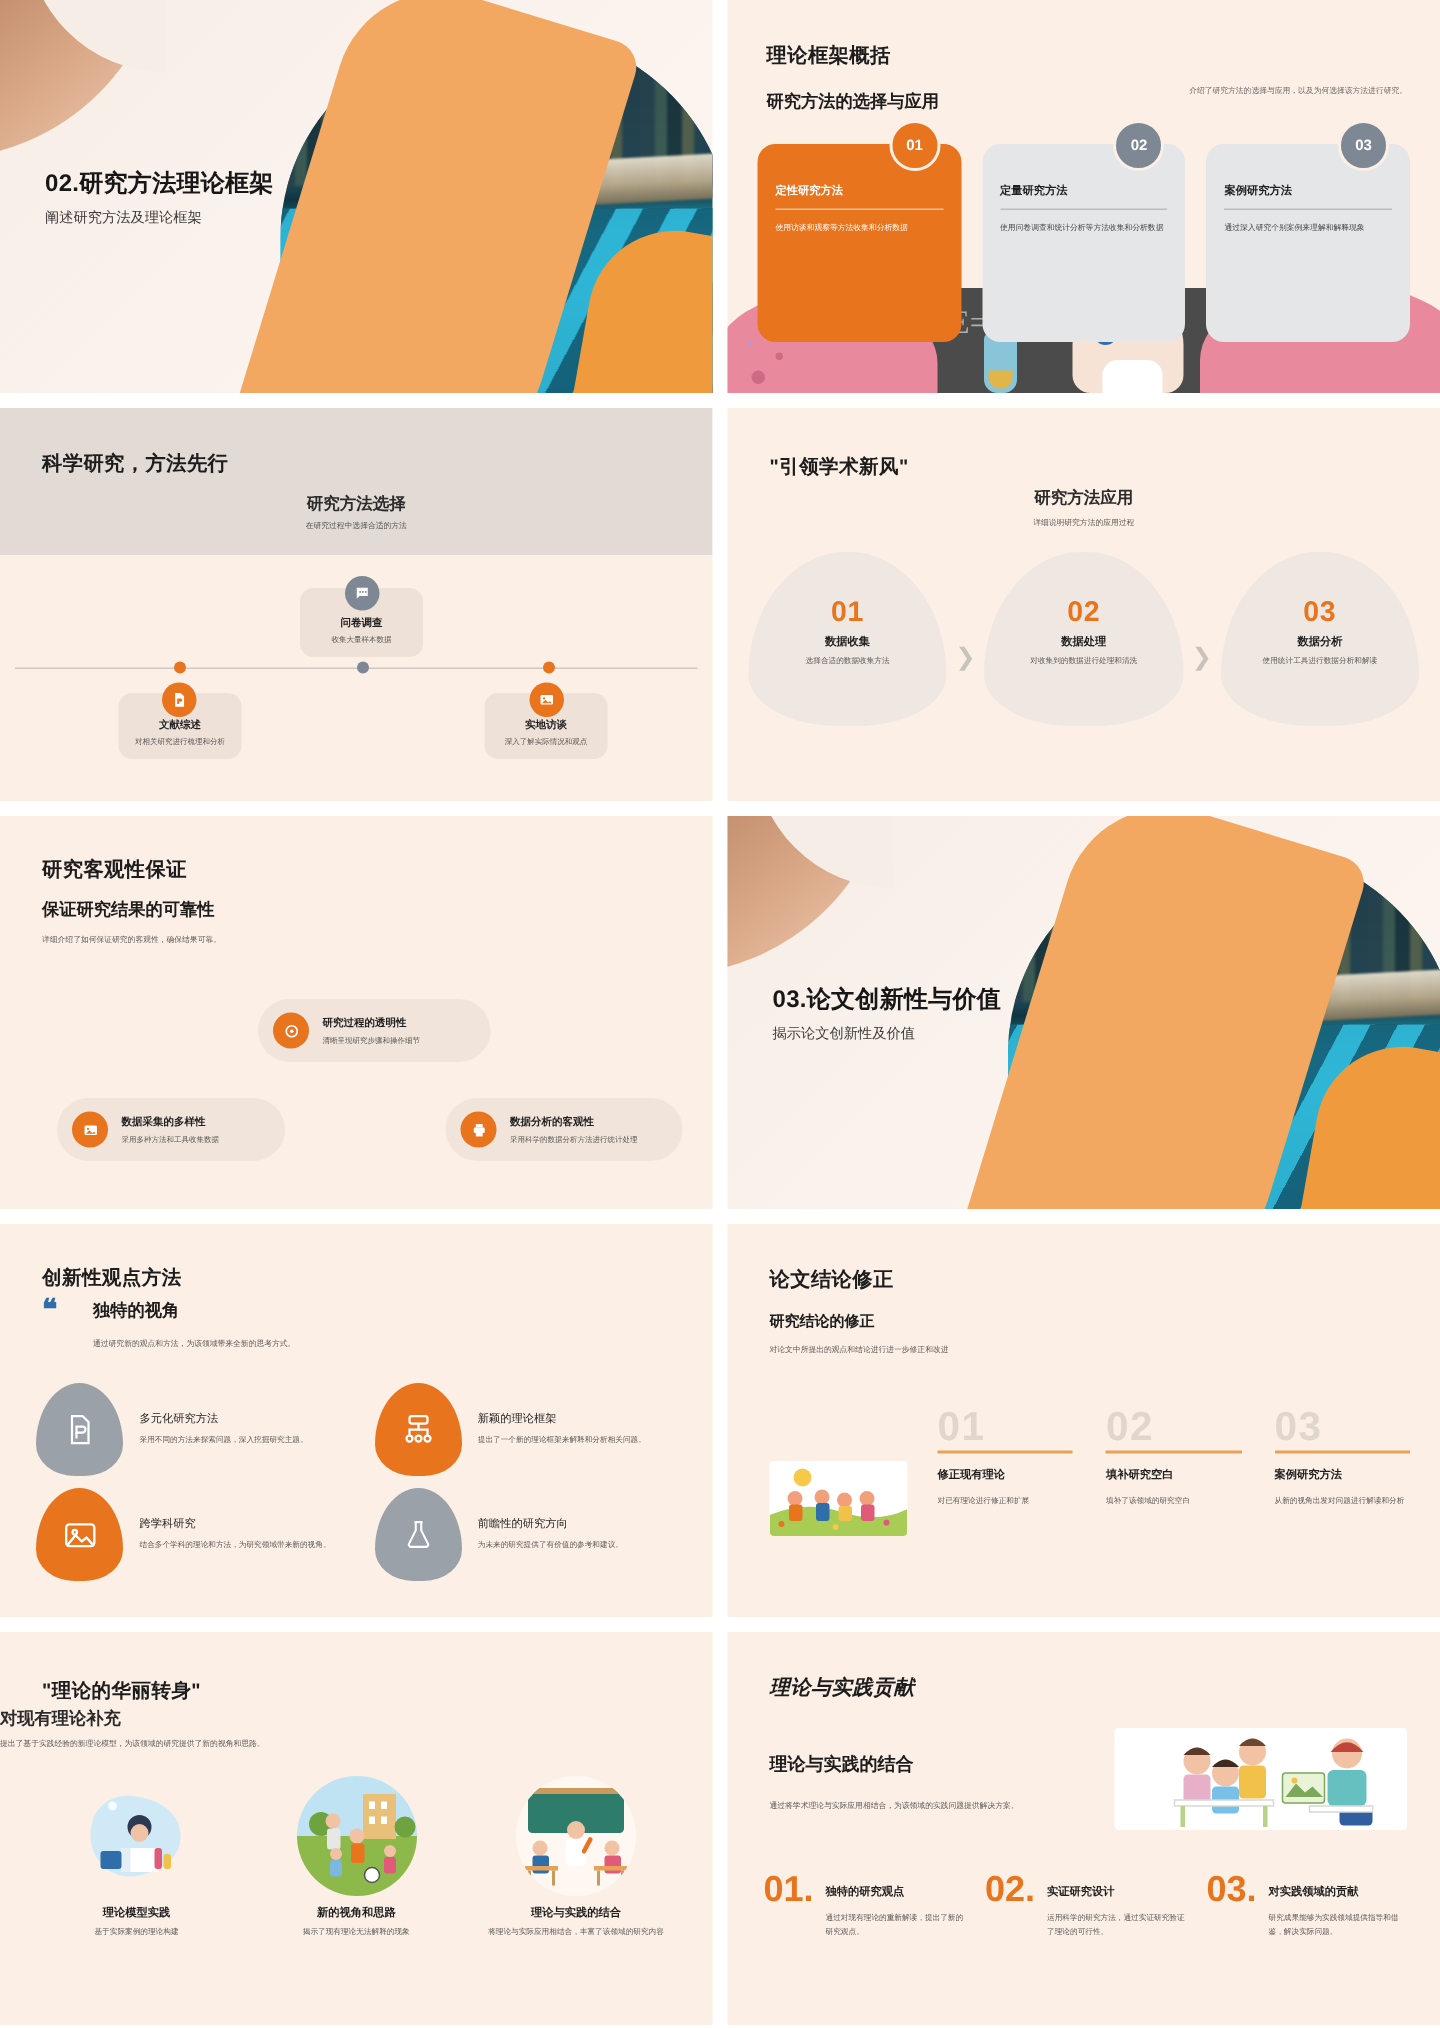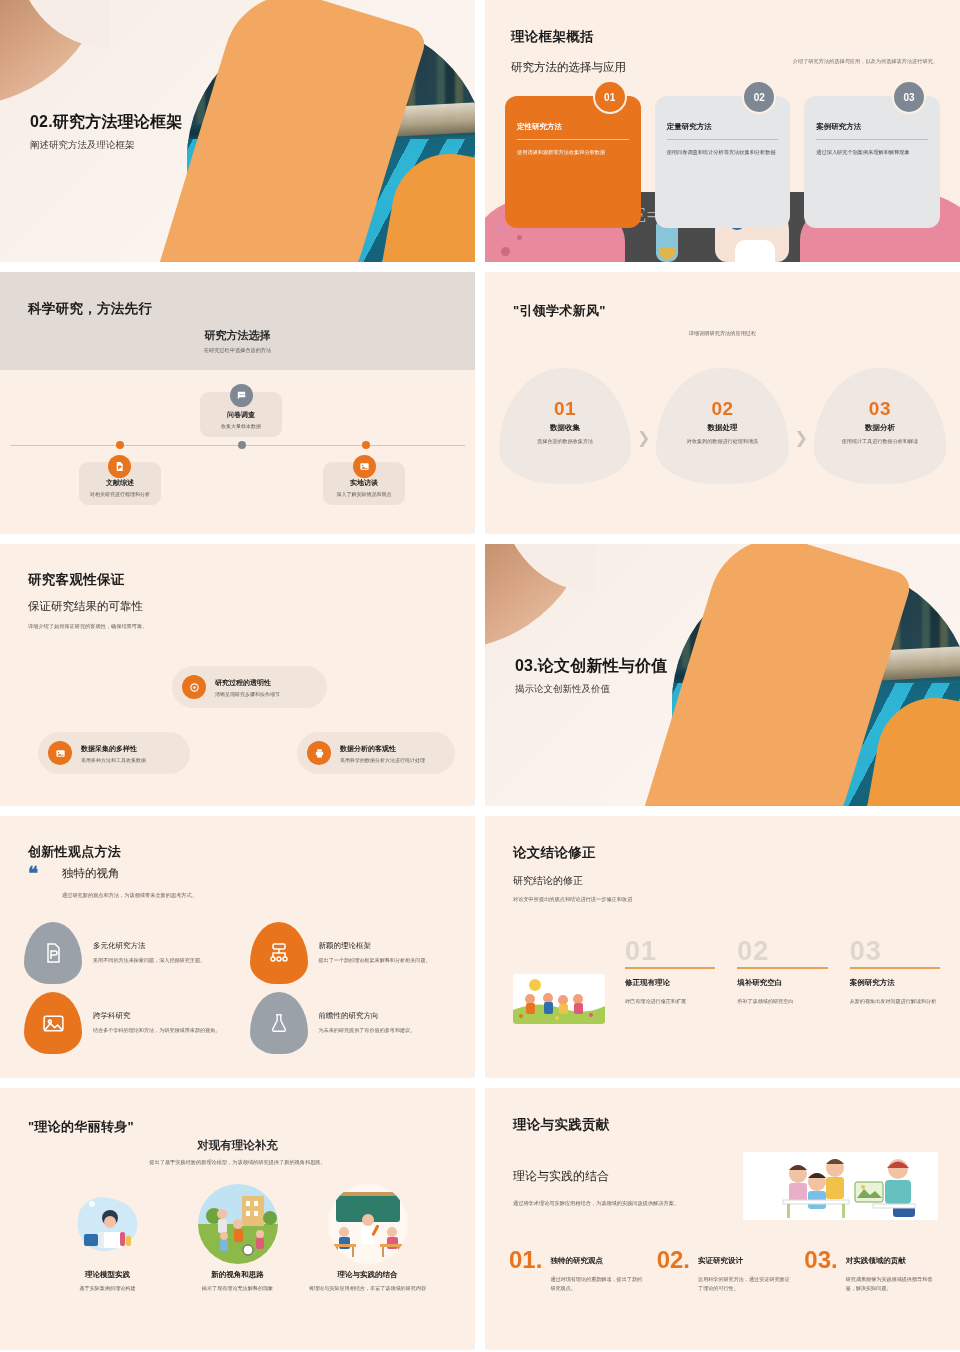--- a/index.html
+++ b/index.html
@@ -8,21 +8,21 @@
     width:960px; height:1352px;
     font-family:"Liberation Sans","DejaVu Sans",sans-serif;
     color:#2b2b2b;
     overflow:hidden;
   }
   .deck { display:grid; grid-template-columns:475px 475px; grid-template-rows:repeat(5,262px); column-gap:10px; row-gap:10px; padding:0 0 0 0; }
   .slide { position:relative; overflow:hidden; background:#FCEFE6; }
 
   
   .h-title { font-weight:bold; color:#1d1d1d; letter-spacing:.3px; }
-  .sub-h { font-weight:normal; color:#1d1d1d; }
+  .sub-h { font-weight:bold; color:#1d1d1d; }
   .tiny { color:#6d6a68; line-height:1.45; }
 
   
   .cover { background:linear-gradient(135deg,#F6EDE6 0%,#FAF2EC 45%,#FDF6F1 100%); }
   .cover .photo {
     position:absolute; right:-12px; top:18px; width:300px; height:252px;
     border-radius:150px 150px 0 0 / 140px 140px 0 0;
     overflow:hidden;
   }
   .cover .photo .inner{
@@ -178,31 +178,31 @@
   .s8 .pic{ position:absolute; left:28px; top:158px; width:92px; height:50px; background:#fff; border-radius:3px; overflow:hidden; }
   .s8 .cols{ position:absolute; left:140px; right:20px; top:122px; display:flex; gap:22px; }
   .s8 .col{ flex:1; }
   .s8 .col .big{ font-size:27px; font-weight:bold; color:#E0D6CE; letter-spacing:1px; line-height:1; }
   .s8 .col .ul{ height:1.5px; background:#E8A257; margin:2px 0 9px 0; }
   .s8 .col h5{ font-size:7.5px; font-weight:bold; color:#1f1f1f; }
   .s8 .col p{ font-size:5.1px; color:#5d5a57; margin-top:9px; line-height:1.65; }
 
   
   .s9 h2.t{ position:absolute; left:28px; top:30px; font-size:13px; }
-  .s9 .cc{ position:absolute; left:0; right:0; top:50px; text-align:center; }
+  .s9 .cc{ position:absolute; left:0; right:0; top:50px; }
   .s9 .cc h3{ font-size:11.5px; font-weight:bold; }
   .s9 .cc p{ font-size:5.2px; color:#5d5a57; margin-top:6px; }
-  .s9 .row{ position:absolute; left:26px; right:26px; top:96px; display:flex; justify-content:center; }
+  .s9 .row{ position:absolute; left:26px; right:26px; top:96px; display:flex; justify-content:space-between; }
   .s9 .cell{ width:130px; text-align:center; }
   .s9 .cell h5{ font-size:7.5px; font-weight:bold; color:#1f1f1f; }
   .s9 .cell p{ font-size:5.1px; color:#5d5a57; margin-top:4px; line-height:1.6; }
   .s9 .art{ width:80px; height:80px; margin:0 auto 6px auto; border-radius:50%; overflow:hidden; position:relative; }
 
   
-  .s10 h2.t{ position:absolute; left:28px; top:28px; font-size:13.5px; }
+  .s10 h2.t{ position:absolute; left:28px; top:28px; font-size:13.5px;font-style:italic; }
   .s10 h3.st{ position:absolute; left:28px; top:80px; font-size:12px; }
   .s10 .lead{ position:absolute; left:28px; top:112px; width:250px; font-size:5.2px; color:#5d5a57; }
   .s10 .pic{ position:absolute; right:22px; top:64px; width:195px; height:68px; background:#fff; border-radius:3px; overflow:hidden; }
   .s10 .row{ position:absolute; left:24px; right:18px; top:160px; display:flex; gap:10px; }
   .s10 .blk{ flex:1; display:flex; gap:8px; }
   .s10 .blk .n{ font-size:24px; font-weight:bold; color:#E8741E; line-height:1; flex:0 0 auto; }
   .s10 .blk h5{ font-size:7.5px; font-weight:bold; color:#1f1f1f; margin-top:8px; }
   .s10 .blk p{ font-size:5.1px; color:#5d5a57; margin-top:9px; line-height:1.7; }
 
   .illus{ position:absolute; inset:0; }
@@ -311,20 +311,21 @@
           <rect x="3" y="5" width="18" height="14" rx="2"></rect>
           <circle cx="8" cy="10" r="1.6" fill="#E8741E"></circle>
           <path d="M5 17l5-5 4 4 3-2 2 3z" fill="#E8741E"></path>
         </svg>
     </div>
   </div>
 
   <div class="slide s4">
     <h2 class="t h-title">"引领学术新风"</h2>
     <div class="cc">
+      <h3>研究方法应用</h3>
       <p>详细说明研究方法的应用过程</p>
     </div>
     <div class="row">
       <div class="leaf">
         <div class="num">01</div>
         <h5>数据收集</h5>
         <p>选择合适的数据收集方法</p>
       </div>
       <div class="arrow">❯</div>
       <div class="leaf">

